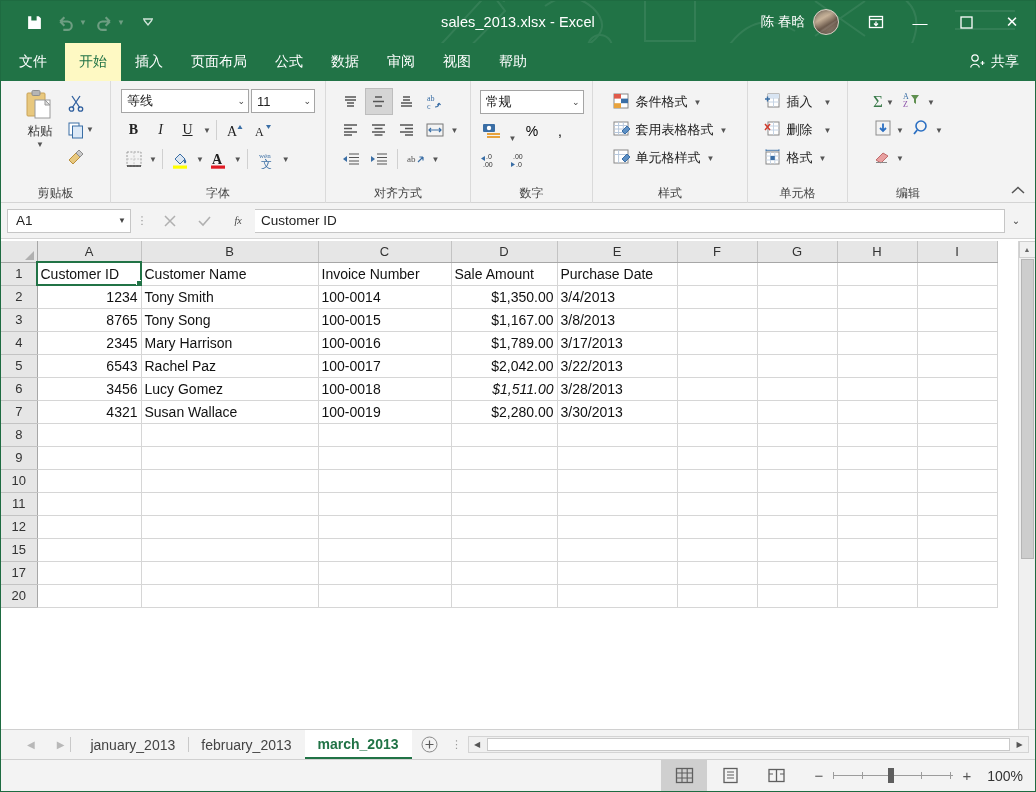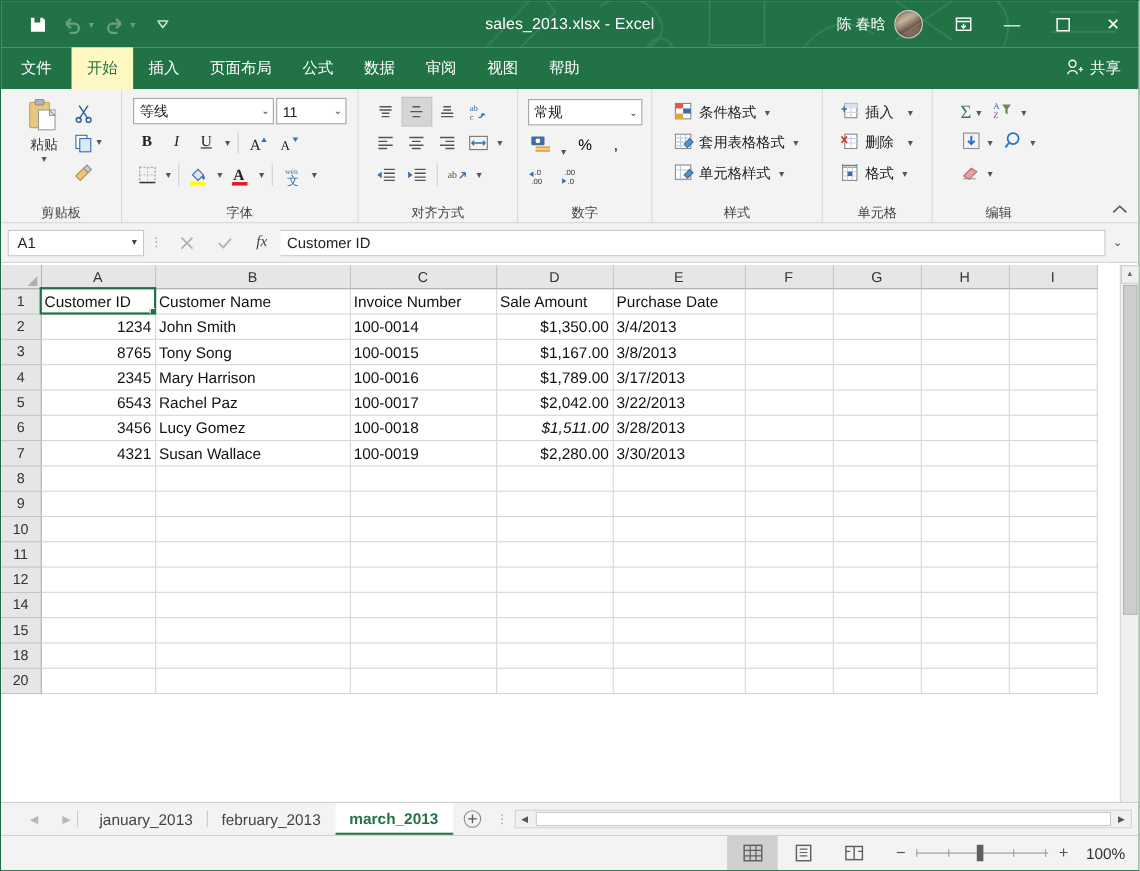--- a/index.html
+++ b/index.html
@@ -761,21 +761,21 @@
         <svg width="14" height="14" viewBox="0 0 14 14">
             <path d="M2 2 L12 12 M12 2 L2 12" stroke="#b0b0b0" stroke-width="1.5"></path>
           </svg>
       </div>
       <div class="fb-ico">
         <svg width="15" height="14" viewBox="0 0 15 14">
             <path d="M2 7 L6 11 L13 3" fill="none" stroke="#b0b0b0" stroke-width="1.6"></path>
           </svg>
       </div>
       <div class="fb-ico">
-        <span style="font-family:'Liberation Serif',serif;font-style:italic;font-size:14px;color:#444">fx</span>
+        <span style="font-family:'Liberation Serif',serif;font-style:italic;font-size:10px;color:#444">fx</span>
       </div>
     </div>
     <div class="formula-input">Customer ID</div>
     <div class="fbar-expand">⌄</div>
   </div>
 
   <div class="gridwrap">
     <table class="sheet">
       <thead>
         <tr>
@@ -800,21 +800,21 @@
             <td class="cell txt" style="width: 106px;">Sale Amount</td>
             <td class="cell txt" style="width: 120px;">Purchase Date</td>
             <td class="cell txt" style="width: 80px;"></td>
             <td class="cell txt" style="width: 80px;"></td>
             <td class="cell txt" style="width: 80px;"></td>
             <td class="cell txt" style="width: 80px;"></td>
           </tr>
           <tr>
             <td class="rowhdr">2</td>
             <td class="cell num" style="width: 104px;">1234</td>
-            <td class="cell txt" style="width: 177px;">John Smith</td>
+            <td class="cell txt" style="width: 177px;">Tony Smith</td>
             <td class="cell txt" style="width: 133px;">100-0014</td>
             <td class="cell num" style="width: 106px;">$1,350.00</td>
             <td class="cell txt" style="width: 120px;">3/4/2013</td>
             <td class="cell txt" style="width: 80px;"></td>
             <td class="cell txt" style="width: 80px;"></td>
             <td class="cell txt" style="width: 80px;"></td>
             <td class="cell txt" style="width: 80px;"></td>
           </tr>
           <tr>
             <td class="rowhdr">3</td>
@@ -930,45 +930,33 @@
             <td class="cell txt" style="width: 177px;"></td>
             <td class="cell txt" style="width: 133px;"></td>
             <td class="cell txt" style="width: 106px;"></td>
             <td class="cell txt" style="width: 120px;"></td>
             <td class="cell txt" style="width: 80px;"></td>
             <td class="cell txt" style="width: 80px;"></td>
             <td class="cell txt" style="width: 80px;"></td>
             <td class="cell txt" style="width: 80px;"></td>
           </tr>
           <tr>
-            <td class="rowhdr">14</td>
-            <td class="cell txt" style="width: 104px;"></td>
-            <td class="cell txt" style="width: 177px;"></td>
-            <td class="cell txt" style="width: 133px;"></td>
-            <td class="cell txt" style="width: 106px;"></td>
-            <td class="cell txt" style="width: 120px;"></td>
-            <td class="cell txt" style="width: 80px;"></td>
-            <td class="cell txt" style="width: 80px;"></td>
-            <td class="cell txt" style="width: 80px;"></td>
-            <td class="cell txt" style="width: 80px;"></td>
-          </tr>
-          <tr>
             <td class="rowhdr">15</td>
             <td class="cell txt" style="width: 104px;"></td>
             <td class="cell txt" style="width: 177px;"></td>
             <td class="cell txt" style="width: 133px;"></td>
             <td class="cell txt" style="width: 106px;"></td>
             <td class="cell txt" style="width: 120px;"></td>
             <td class="cell txt" style="width: 80px;"></td>
             <td class="cell txt" style="width: 80px;"></td>
             <td class="cell txt" style="width: 80px;"></td>
             <td class="cell txt" style="width: 80px;"></td>
           </tr>
           <tr>
-            <td class="rowhdr">18</td>
+            <td class="rowhdr">17</td>
             <td class="cell txt" style="width: 104px;"></td>
             <td class="cell txt" style="width: 177px;"></td>
             <td class="cell txt" style="width: 133px;"></td>
             <td class="cell txt" style="width: 106px;"></td>
             <td class="cell txt" style="width: 120px;"></td>
             <td class="cell txt" style="width: 80px;"></td>
             <td class="cell txt" style="width: 80px;"></td>
             <td class="cell txt" style="width: 80px;"></td>
             <td class="cell txt" style="width: 80px;"></td>
           </tr>

